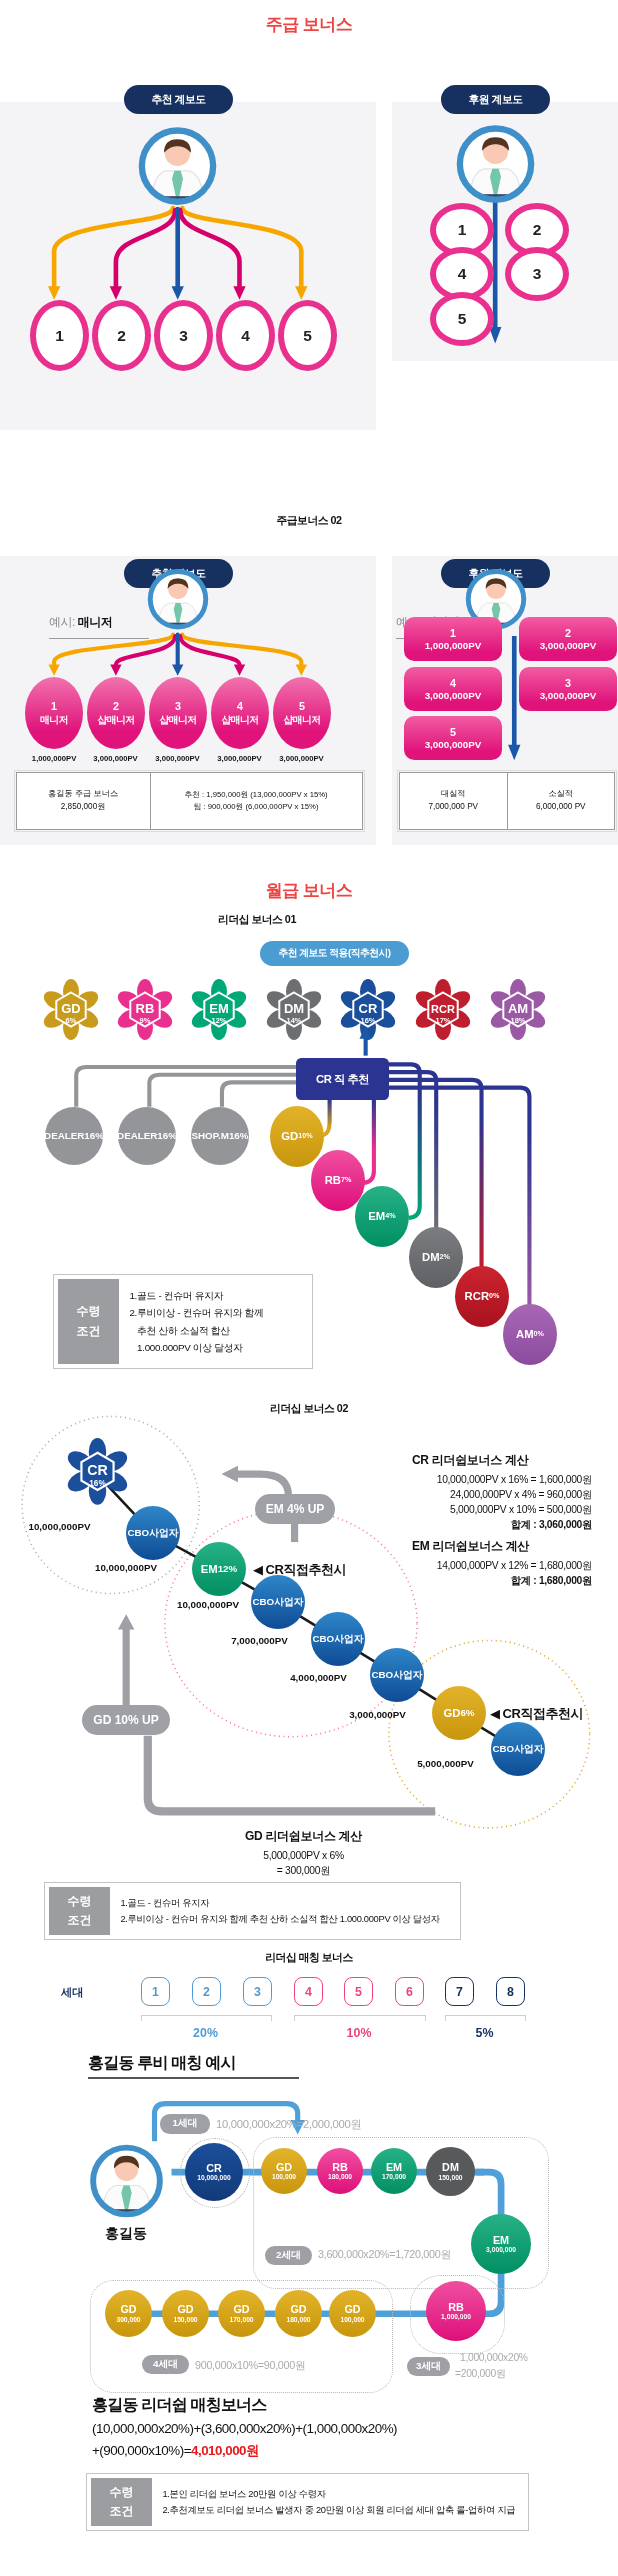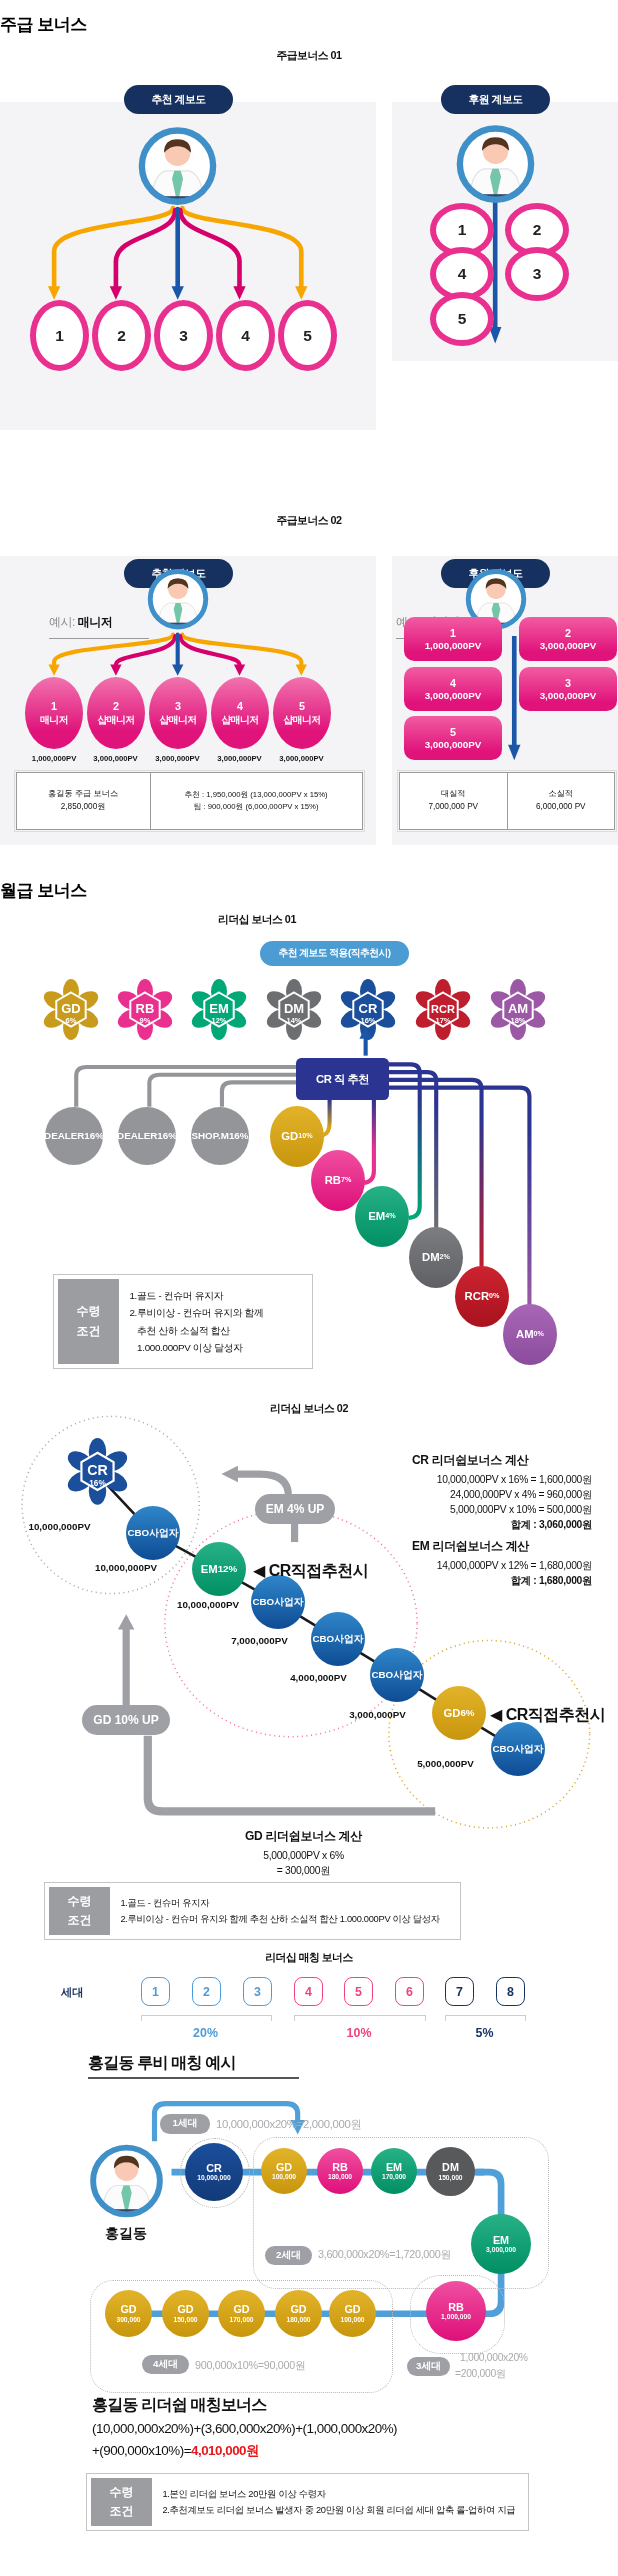--- a/index.html
+++ b/index.html
@@ -1,19 +1,19 @@
 <!DOCTYPE html>
 <html style="font-size:8.2px"><head>
 <meta charset="utf-8">
 <style>
   html,body{margin:0;padding:0;background:#fff;font-family:"Liberation Sans","DejaVu Sans",sans-serif;}
   #canvas{position:relative;width:618px;height:2652px;background:#fff;overflow:hidden;}
   .abs{position:absolute;}
   .panel{position:absolute;background:#f4f4f6;}
-  .title1{font-size:17px;font-weight:800;text-align:left;color:#000000;letter-spacing:-0.5px;}
+  .title1{font-size:17px;font-weight:800;text-align:center;color:#ef4444;letter-spacing:-0.5px;}
   .title2{font-size:10.8px;font-weight:800;text-align:center;color:#111;letter-spacing:-0.5px;}
   .pill-navy{position:absolute;background:#16315f;color:#fff;border-radius:15.5px;font-weight:800;font-size:10.8px;display:flex;align-items:center;justify-content:center;letter-spacing:-0.5px;}
   .pill-blue{position:absolute;background:#4b9cd3;color:#fff;border-radius:13.4px;font-weight:800;font-size:9.8px;display:flex;align-items:center;justify-content:center;letter-spacing:-0.5px;}
   .num-ring{position:absolute;border:6.7px solid #e9308f;background:#fff;border-radius:50%;display:flex;align-items:center;justify-content:center;font-size:15.5px;font-weight:800;color:#222;}
   .p-ellipse{position:absolute;background:linear-gradient(180deg,#f173ae 0%,#e0137b 75%);border-radius:50%;color:#fff;display:flex;flex-direction:column;align-items:center;justify-content:center;line-height:1.25;}
   .p-ellipse .n{font-size:10.8px;font-weight:700;}
   .p-ellipse .r{font-size:9.8px;font-weight:800;letter-spacing:-0.5px;}
   .p-rect{position:absolute;background:linear-gradient(180deg,#f express25ca2,#e0137b 80%);border-radius:10.3px;color:#fff;display:flex;flex-direction:column;align-items:center;justify-content:center;line-height:1.3;}
   .p-rect{background:linear-gradient(180deg,#f25ca2,#e0137b 80%);}
   .p-rect .n{font-size:10.8px;font-weight:700;}
@@ -43,21 +43,21 @@
   .cr-box{position:absolute;background:#2b3490;color:#fff;border-radius:5.2px;font-size:11.3px;font-weight:800;display:flex;align-items:center;justify-content:center;letter-spacing:-0.5px;}
   .up-pill{position:absolute;background:#9ea0a5;color:#fff;border-radius:16.5px;font-size:12px;font-weight:800;display:flex;align-items:center;justify-content:center;}
   .dash-circle{position:absolute;border:1.5px dotted #a9a9a9;border-radius:50%;}
   .dash-box{position:absolute;border:1.5px dotted #b9b9b9;border-radius:23px;}
   .calc{position:absolute;letter-spacing:-0.3px;}
   .calc .t{font-size:12px;font-weight:800;color:#111;margin-bottom:4.1px;}
   .calc .ln{font-size:10.3px;color:#111;text-align:right;line-height:1.45;}
   .pink{color:#ec008c;}
   .gold{color:#c8961c;}
   .redtx{color:#e8191c;}
-  .cr-direct{position:absolute;font-size:16px;font-weight:800;color:#111;letter-spacing:-0.5px;}
+  .cr-direct{position:absolute;font-size:13px;font-weight:800;color:#111;letter-spacing:-0.5px;}
   .cond{position:absolute;border:0.5px solid #c4c4c4;background:#fff;display:flex;padding:4.1px;box-sizing:border-box;}
   .cond-label{background:#9b9da0;color:#fff;font-size:12px;font-weight:800;display:flex;flex-direction:column;align-items:center;justify-content:center;line-height:1.6;flex:0 0 61px;}
   .cond-lines{display:flex;flex-direction:column;justify-content:center;padding-left:10.3px;font-size:9.8px;color:#111;line-height:1.75;letter-spacing:-0.3px;}
   .cond-lines .indent{padding-left:7.7px;}
   .gen-label{position:absolute;font-size:11.3px;font-weight:800;color:#16315f;}
   .gen-sq{position:absolute;width:29px;height:29px;border:1.5px solid;border-radius:8.2px;background:#fff;display:flex;align-items:center;justify-content:center;font-size:12.4px;font-weight:800;box-sizing:border-box;}
   .gen-blue{border-color:#4f9bd5;color:#4f9bd5;}
   .gen-pink{border-color:#f0437b;color:#f0437b;}
   .gen-navy{border-color:#16315f;color:#16315f;}
   .bracket{position:absolute;border:1px solid #c9ceda;border-bottom:none;height:4.6px;}
@@ -73,21 +73,20 @@
   svg text{font-family:"Liberation Sans","DejaVu Sans",sans-serif;}
   .badge-label{fill:#fff;font-size:26px;font-weight:800;text-anchor:middle;}
   .badge-pct{fill:#fff;font-size:15px;font-weight:700;text-anchor:middle;}
 </style>
 </head>
 <body>
 
 <div id="canvas">
 
   <div class="abs title1" style="left:0;top:13.4px;width:618px;">주급 보너스</div>
-  <div class="abs title2" style="left:0;top:49px;width:618px;">주급보너스 01</div>
 
   <div class="panel" style="left:0;top:102px;width:376px;height:328px;"></div>
   <div class="panel" style="left:392px;top:102px;width:227px;height:259px;"></div>
   <div class="pill-navy" style="left:124px;top:85px;width:109px;height:29px;">추천 계보도</div>
   <div class="pill-navy" style="left:441px;top:85px;width:109px;height:29px;">후원 계보도</div>
 
   <svg style="left:0;top:102px;" width="376" height="328" viewBox="0 0 730 637">
     <path d="M336,206 C336,238 105,232 105,290 L105,360" stroke="#f7a600" stroke-width="9" fill="none" stroke-linecap="round"></path>
     <path d="M354,206 C354,238 585,232 585,290 L585,360" stroke="#f7a600" stroke-width="9" fill="none" stroke-linecap="round"></path>
     <path d="M340,210 C340,262 225,256 225,310 L225,360" stroke="#d6006d" stroke-width="9" fill="none" stroke-linecap="round"></path>

